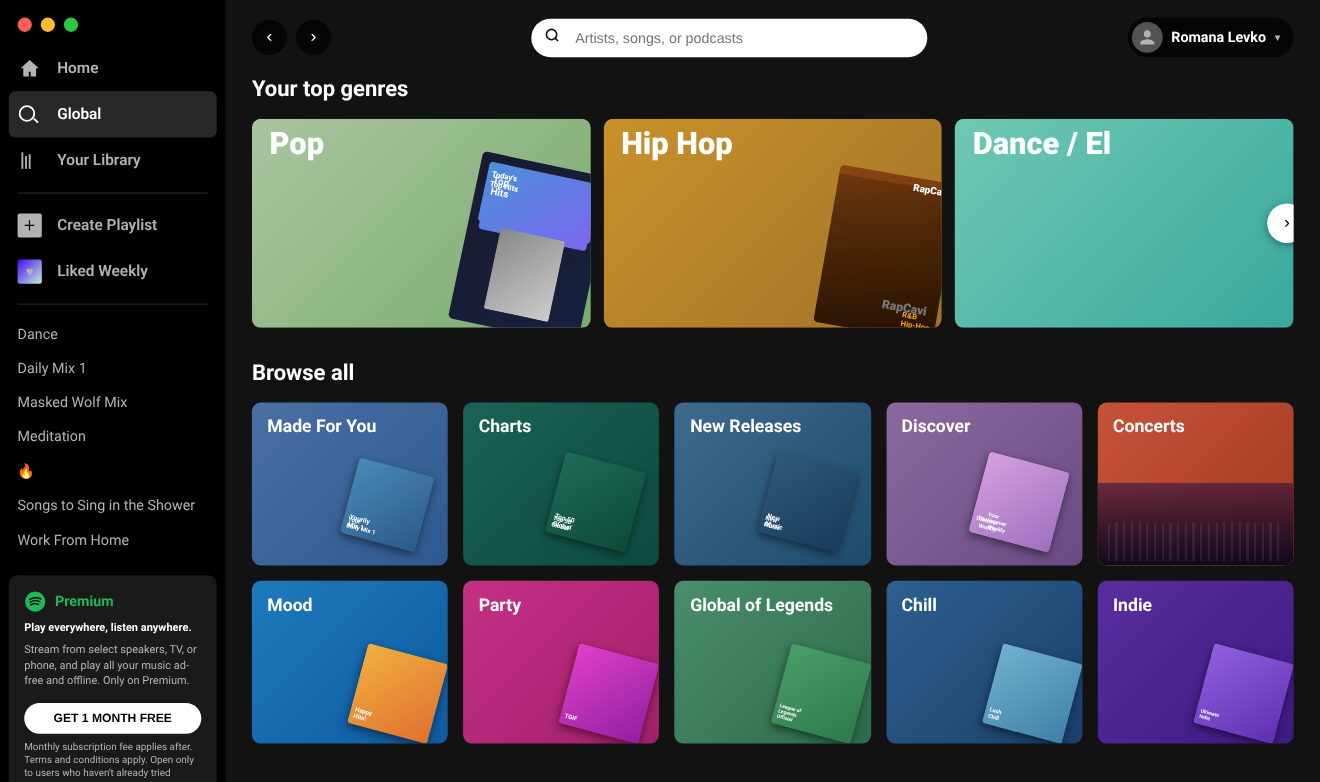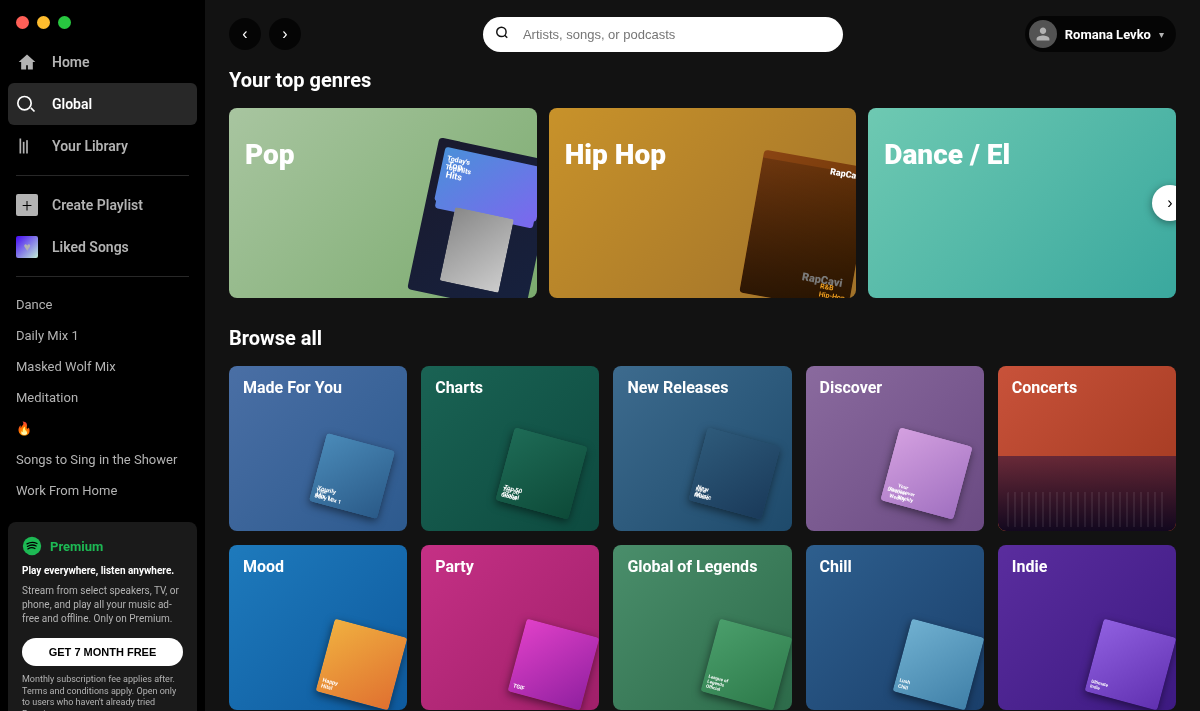--- a/index.html
+++ b/index.html
@@ -239,21 +239,21 @@
       flex: 1;
       min-width: 0;
       height: 190px;
       border-radius: 8px;
       overflow: hidden;
       position: relative;
       cursor: pointer;
     }
     .genre-card-label {
       position: absolute;
-      top: 30px;
+      top: 6px;
       left: 16px;
       font-size: 28px;
       font-weight: 900;
       color: #fff;
       z-index: 2;
     }
 
     
     .genre-pop { background: linear-gradient(135deg, #a8c5a0 0%, #7bab6e 100%); }
     .genre-hiphop { background: linear-gradient(135deg, #c8922a 0%, #a0722a 100%); }
@@ -280,21 +280,21 @@
     .browse-section { }
     .browse-grid {
       display: grid;
       grid-template-columns: repeat(5, 1fr);
       gap: 14px;
     }
     .browse-card {
       border-radius: 8px;
       overflow: hidden;
       position: relative;
-      height: 165px;
+      height: 148px;
       cursor: pointer;
     }
     .browse-card-label {
       position: absolute;
       top: 12px;
       left: 14px;
       font-size: 16px;
       font-weight: 700;
       color: #fff;
       z-index: 2;
@@ -463,21 +463,21 @@
 
   <hr class="sidebar-divider">
 
   <div class="nav-items">
     <div class="nav-item">
       <span class="nav-icon" style="background:#b3b3b3; border-radius:2px; width:22px; height:22px; display:flex; align-items:center; justify-content:center; color:#000; font-size:18px; font-weight:300;">+</span>
       <span>Create Playlist</span>
     </div>
     <div class="nav-item">
       <span class="nav-icon" style="background:linear-gradient(135deg,#450af5,#c4efd9); border-radius:2px; width:22px; height:22px; display:flex; align-items:center; justify-content:center; font-size:12px;">♥</span>
-      <span>Liked Songs</span>
+      <span>Liked Weekly</span>
     </div>
   </div>
 
   <hr class="sidebar-divider">
 
   <div class="playlist-section">
     <div class="playlist-item">Dance</div>
     <div class="playlist-item">Daily Mix 1</div>
     <div class="playlist-item">Masked Wolf Mix</div>
     <div class="playlist-item">Meditation</div>
@@ -492,21 +492,21 @@
       <svg width="20" height="20" viewBox="0 0 24 24">
         <circle cx="12" cy="12" r="11" fill="#1db954"></circle>
         <path d="M7 15.5c2.5-1.5 6-1.8 8.5-.5" stroke="#000" stroke-width="1.5" fill="none" stroke-linecap="round"></path>
         <path d="M6.5 12.5c3-1.8 7.5-2 10.5-.5" stroke="#000" stroke-width="1.5" fill="none" stroke-linecap="round"></path>
         <path d="M6 9.5c3.5-2 8.5-2.2 12-.5" stroke="#000" stroke-width="1.5" fill="none" stroke-linecap="round"></path>
       </svg>
       <span class="premium-label">Premium</span>
     </div>
     <div class="premium-title">Play everywhere, listen anywhere.</div>
     <div class="premium-desc">Stream from select speakers, TV, or phone, and play all your music ad-free and offline. Only on Premium.</div>
-    <button class="premium-btn">GET 7 MONTH FREE</button>
+    <button class="premium-btn">GET 1 MONTH FREE</button>
     <div class="premium-footnote">Monthly subscription fee applies after. Terms and conditions apply. Open only to users who haven't already tried Premium.</div>
   </div>
 </aside>
 
 <main class="main">
 
   <div class="topbar">
     <div class="nav-arrows">
       <button class="nav-arrow">‹</button>
       <button class="nav-arrow">›</button>

